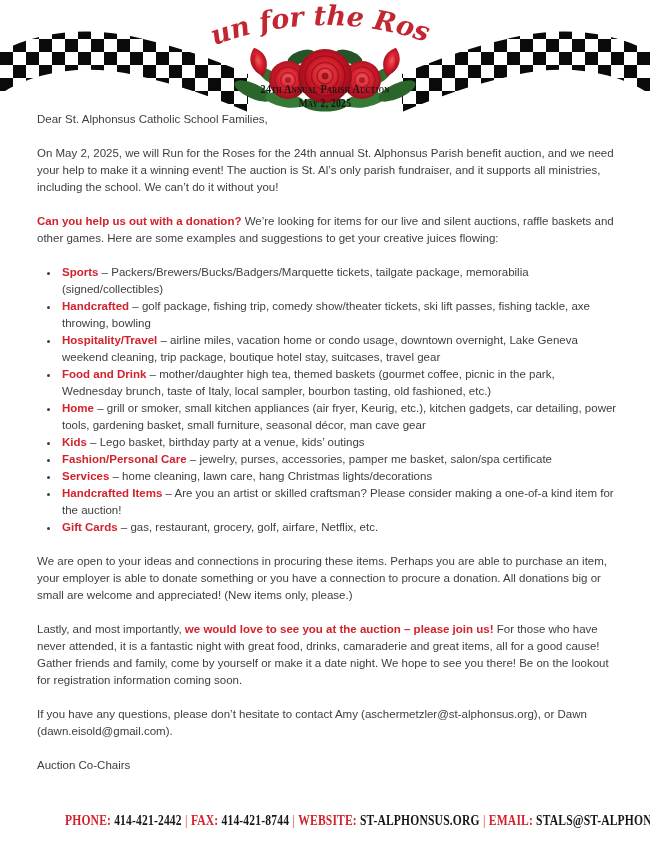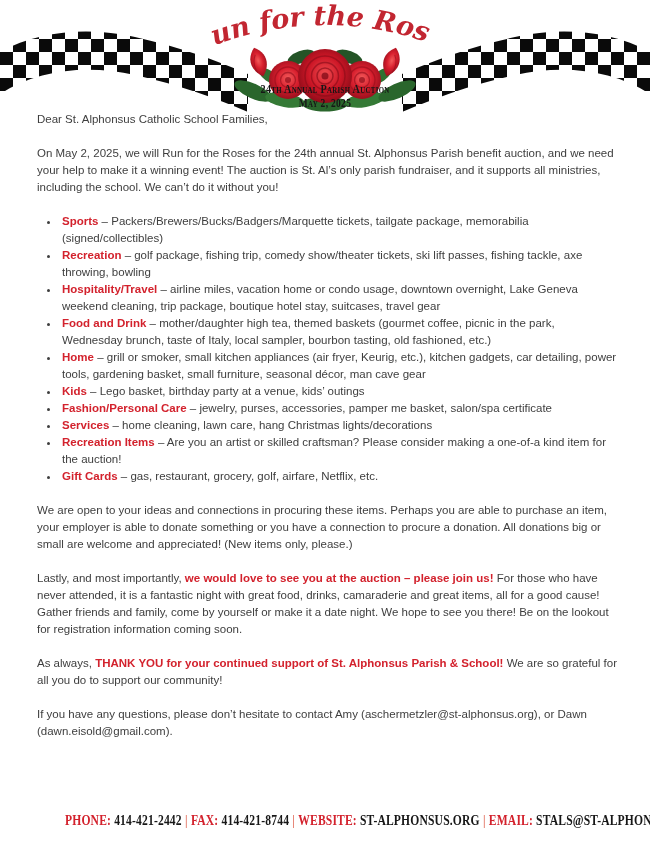--- a/index.html
+++ b/index.html
@@ -114,39 +114,40 @@
 
   <text transform="translate(325,107) scale(0.76,1)" text-anchor="middle" font-family="Liberation Serif, serif" font-weight="700" font-size="12.5" letter-spacing="0.4" fill="#161616" style="font-variant:small-caps">May 2, 2025</text>
 </svg>
 
 <div class="content">
 
   <p class="para">Dear St. Alphonsus Catholic School Families,</p>
 
   <p class="para">On May 2, 2025, we will Run for the Roses for the 24th annual St. Alphonsus Parish benefit auction, and we need your help to make it a winning event! The auction is St. Al’s only parish fundraiser, and it supports all ministries, including the school. We can’t do it without you!</p>
 
+  <p class="para"><span class="accent">Can you help us out with a donation?</span><span> We’re looking for items for our live and silent auctions, raffle baskets and other games. Here are some examples and suggestions to get your creative juices flowing:</span></p>
 
   <ul class="cats">
     <li><span class="accent">Sports</span><span> – Packers/Brewers/Bucks/Badgers/Marquette tickets, tailgate package, memorabilia (signed/collectibles)</span></li>
-    <li><span class="accent">Recreation</span><span> – golf package, fishing trip, comedy show/theater tickets, ski lift passes, fishing tackle, axe throwing, bowling</span></li>
+    <li><span class="accent">Handcrafted</span><span> – golf package, fishing trip, comedy show/theater tickets, ski lift passes, fishing tackle, axe throwing, bowling</span></li>
     <li><span class="accent">Hospitality/Travel</span><span> – airline miles, vacation home or condo usage, downtown overnight, Lake Geneva weekend cleaning, trip package, boutique hotel stay, suitcases, travel gear</span></li>
     <li><span class="accent">Food and Drink</span><span> – mother/daughter high tea, themed baskets (gourmet coffee, picnic in the park, Wednesday brunch, taste of Italy, local sampler, bourbon tasting, old fashioned, etc.)</span></li>
     <li><span class="accent">Home</span><span> – grill or smoker, small kitchen appliances (air fryer, Keurig, etc.), kitchen gadgets, car detailing, power tools, gardening basket, small furniture, seasonal décor, man cave gear</span></li>
     <li><span class="accent">Kids</span><span> – Lego basket, birthday party at a venue, kids’ outings</span></li>
     <li><span class="accent">Fashion/Personal Care</span><span> – jewelry, purses, accessories, pamper me basket, salon/spa certificate</span></li>
     <li><span class="accent">Services</span><span> – home cleaning, lawn care, hang Christmas lights/decorations</span></li>
-    <li><span class="accent">Recreation Items</span><span> – Are you an artist or skilled craftsman? Please consider making a one-of-a kind item for the auction!</span></li>
+    <li><span class="accent">Handcrafted Items</span><span> – Are you an artist or skilled craftsman? Please consider making a one-of-a kind item for the auction!</span></li>
     <li><span class="accent">Gift Cards</span><span> – gas, restaurant, grocery, golf, airfare, Netflix, etc.</span></li>
   </ul>
 
   <p class="para">We are open to your ideas and connections in procuring these items. Perhaps you are able to purchase an item, your employer is able to donate something or you have a connection to procure a donation. All donations big or small are welcome and appreciated!  (New items only, please.)</p>
 
   <p class="para"><span>Lastly, and most importantly, </span><span class="accent">we would love to see you at the auction – please join us!</span><span> For those who have never attended, it is a fantastic night with great food, drinks, camaraderie and great items, all for a good cause! Gather friends and family, come by yourself or make it a date night. We hope to see you there! Be on the lookout for registration information coming soon.</span></p>
 
-  <p class="para"><span>As always, </span><span class="accent">THANK YOU for your continued support of St. Alphonsus Parish &amp; School!</span><span> We are so grateful for all you do to support our community!</span></p>
 
   <p class="para">If you have any questions, please don’t hesitate to contact Amy (aschermetzler@st-alphonsus.org), or Dawn (dawn.eisold@gmail.com).</p>
 
   <div>
+    <div class="sig-line">Auction Co-Chairs</div>
   </div>
 </div>
 
 <div class="footer"><span class="seg-label">PHONE:</span><span class="seg-value"> 414-421-2442</span><span class="seg-sep">|</span><span class="seg-label">FAX:</span><span class="seg-value"> 414-421-8744</span><span class="seg-sep">|</span><span class="seg-label">WEBSITE:</span><span class="seg-value"> ST-ALPHONSUS.ORG</span><span class="seg-sep">|</span><span class="seg-label">EMAIL:</span><span class="seg-value"> STALS@ST-ALPHONSUS.ORG</span></div>
 
 </body></html>

